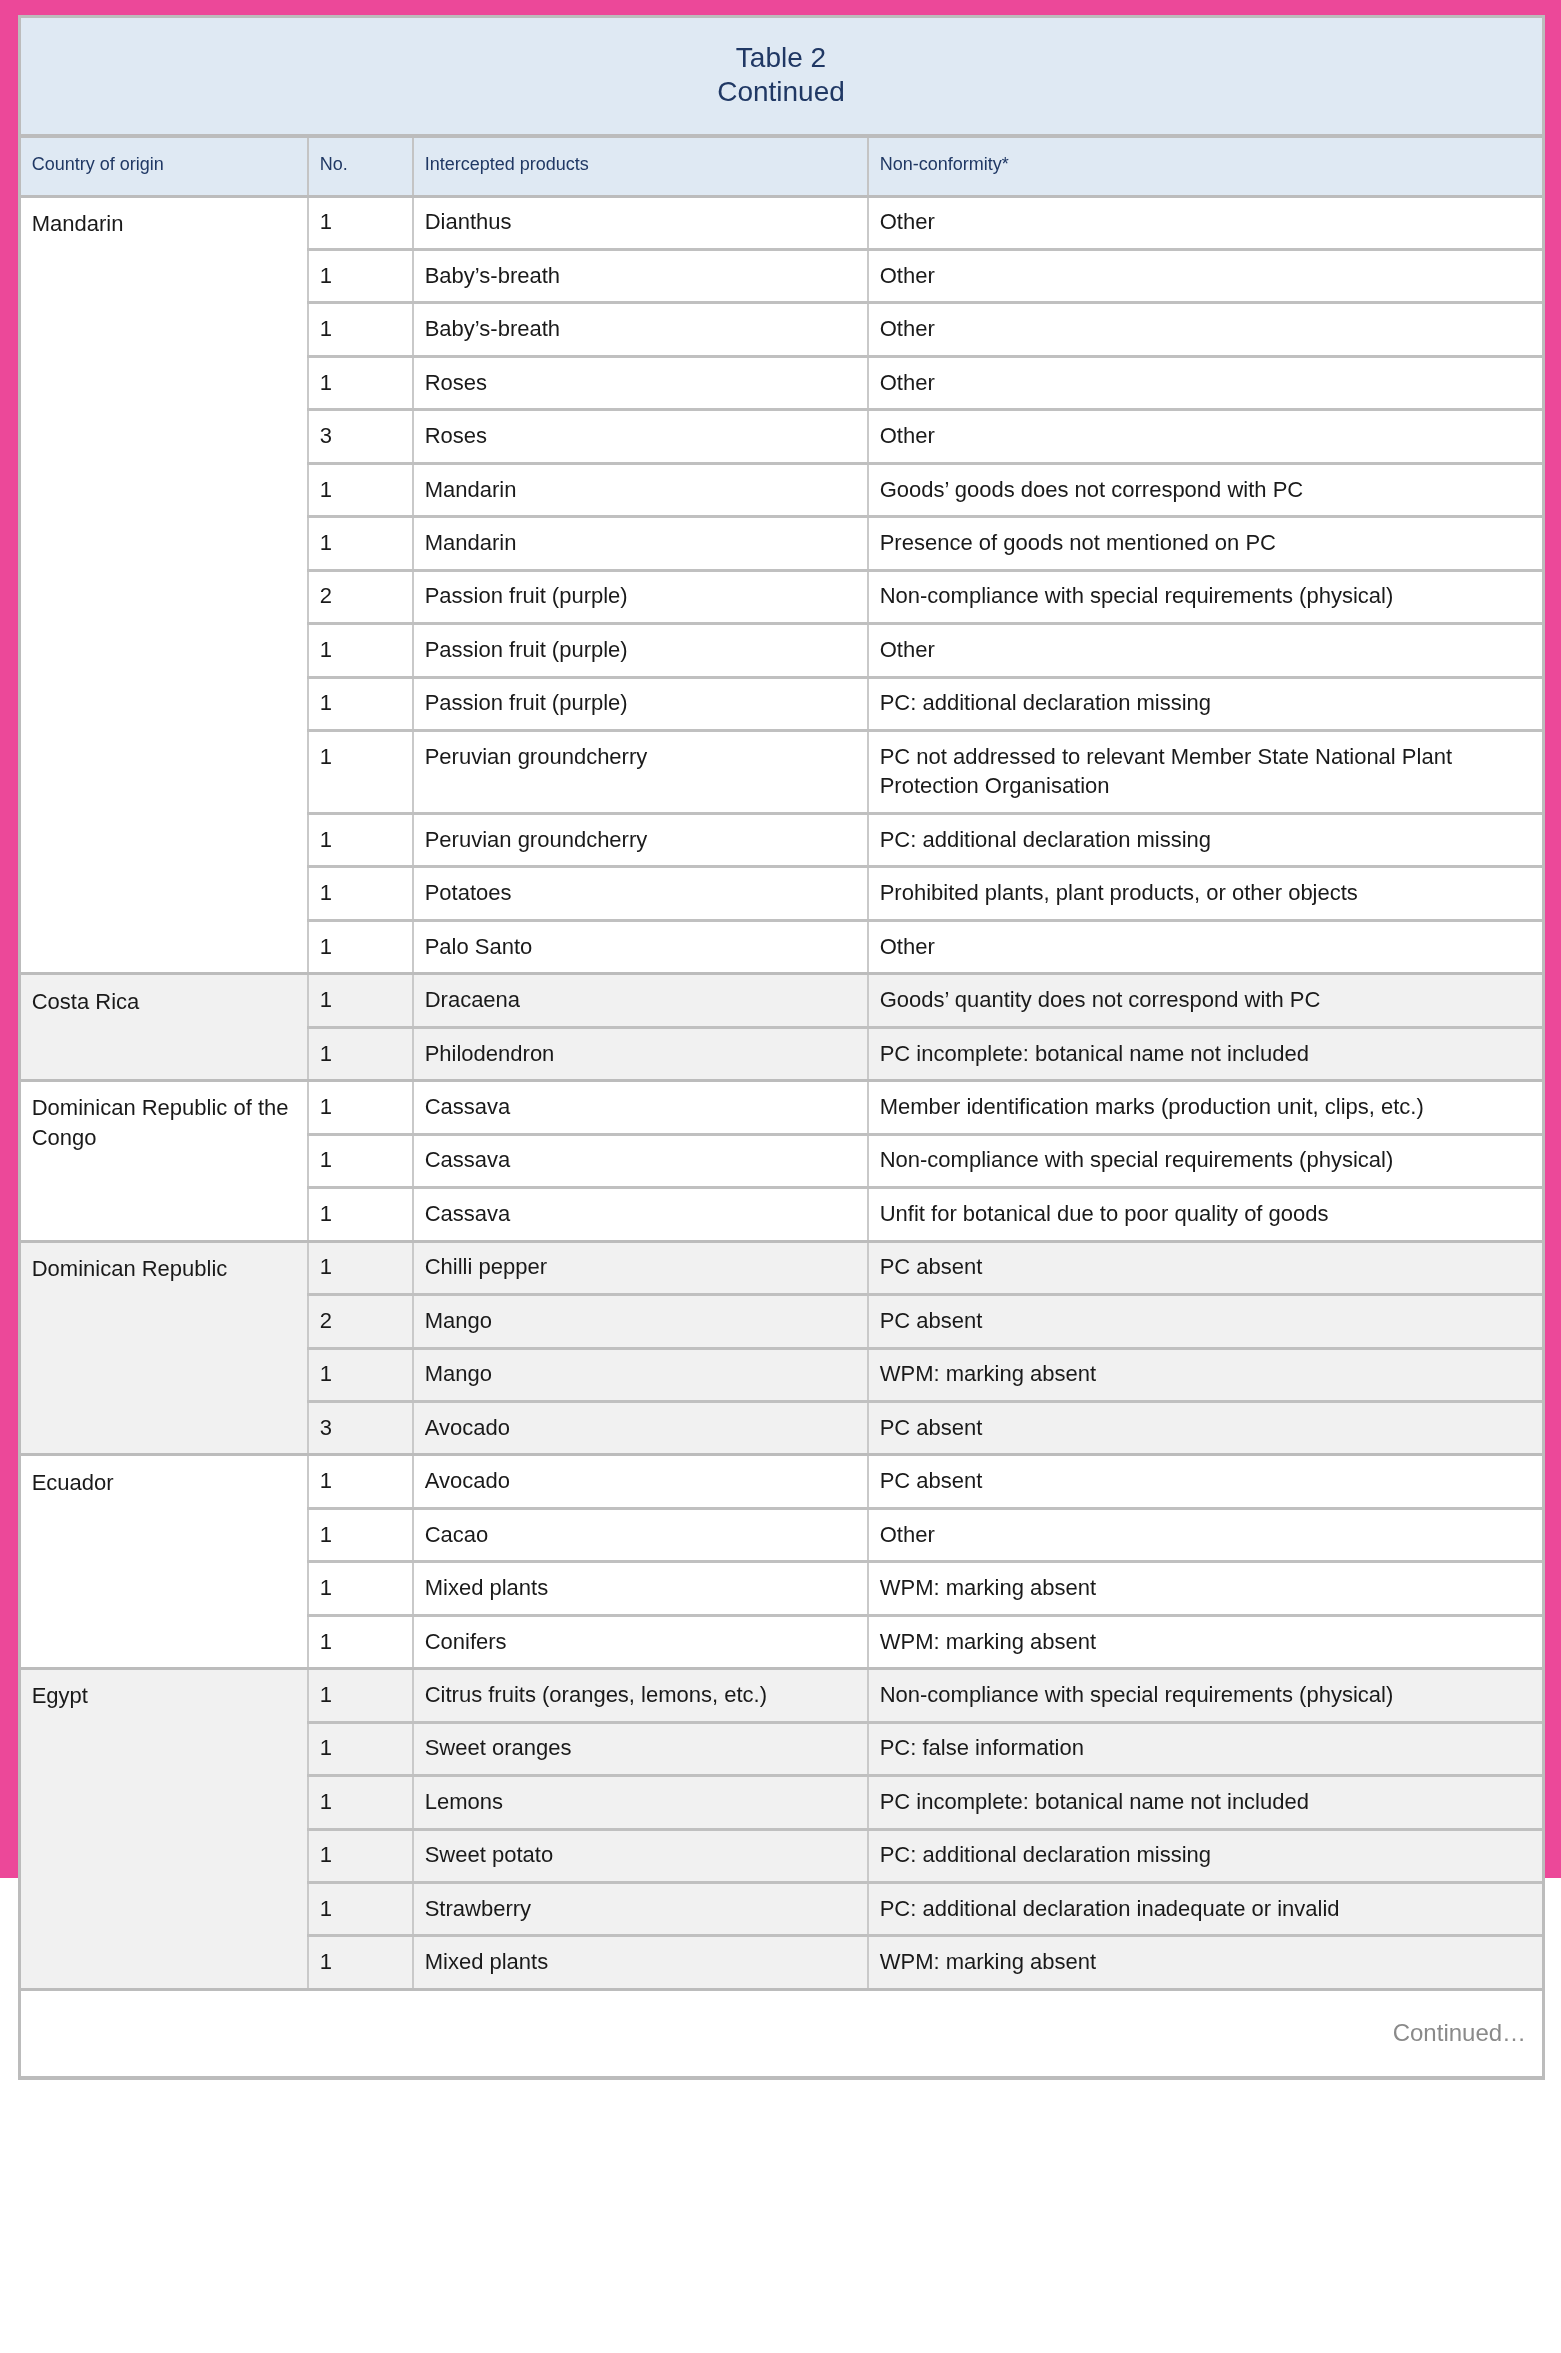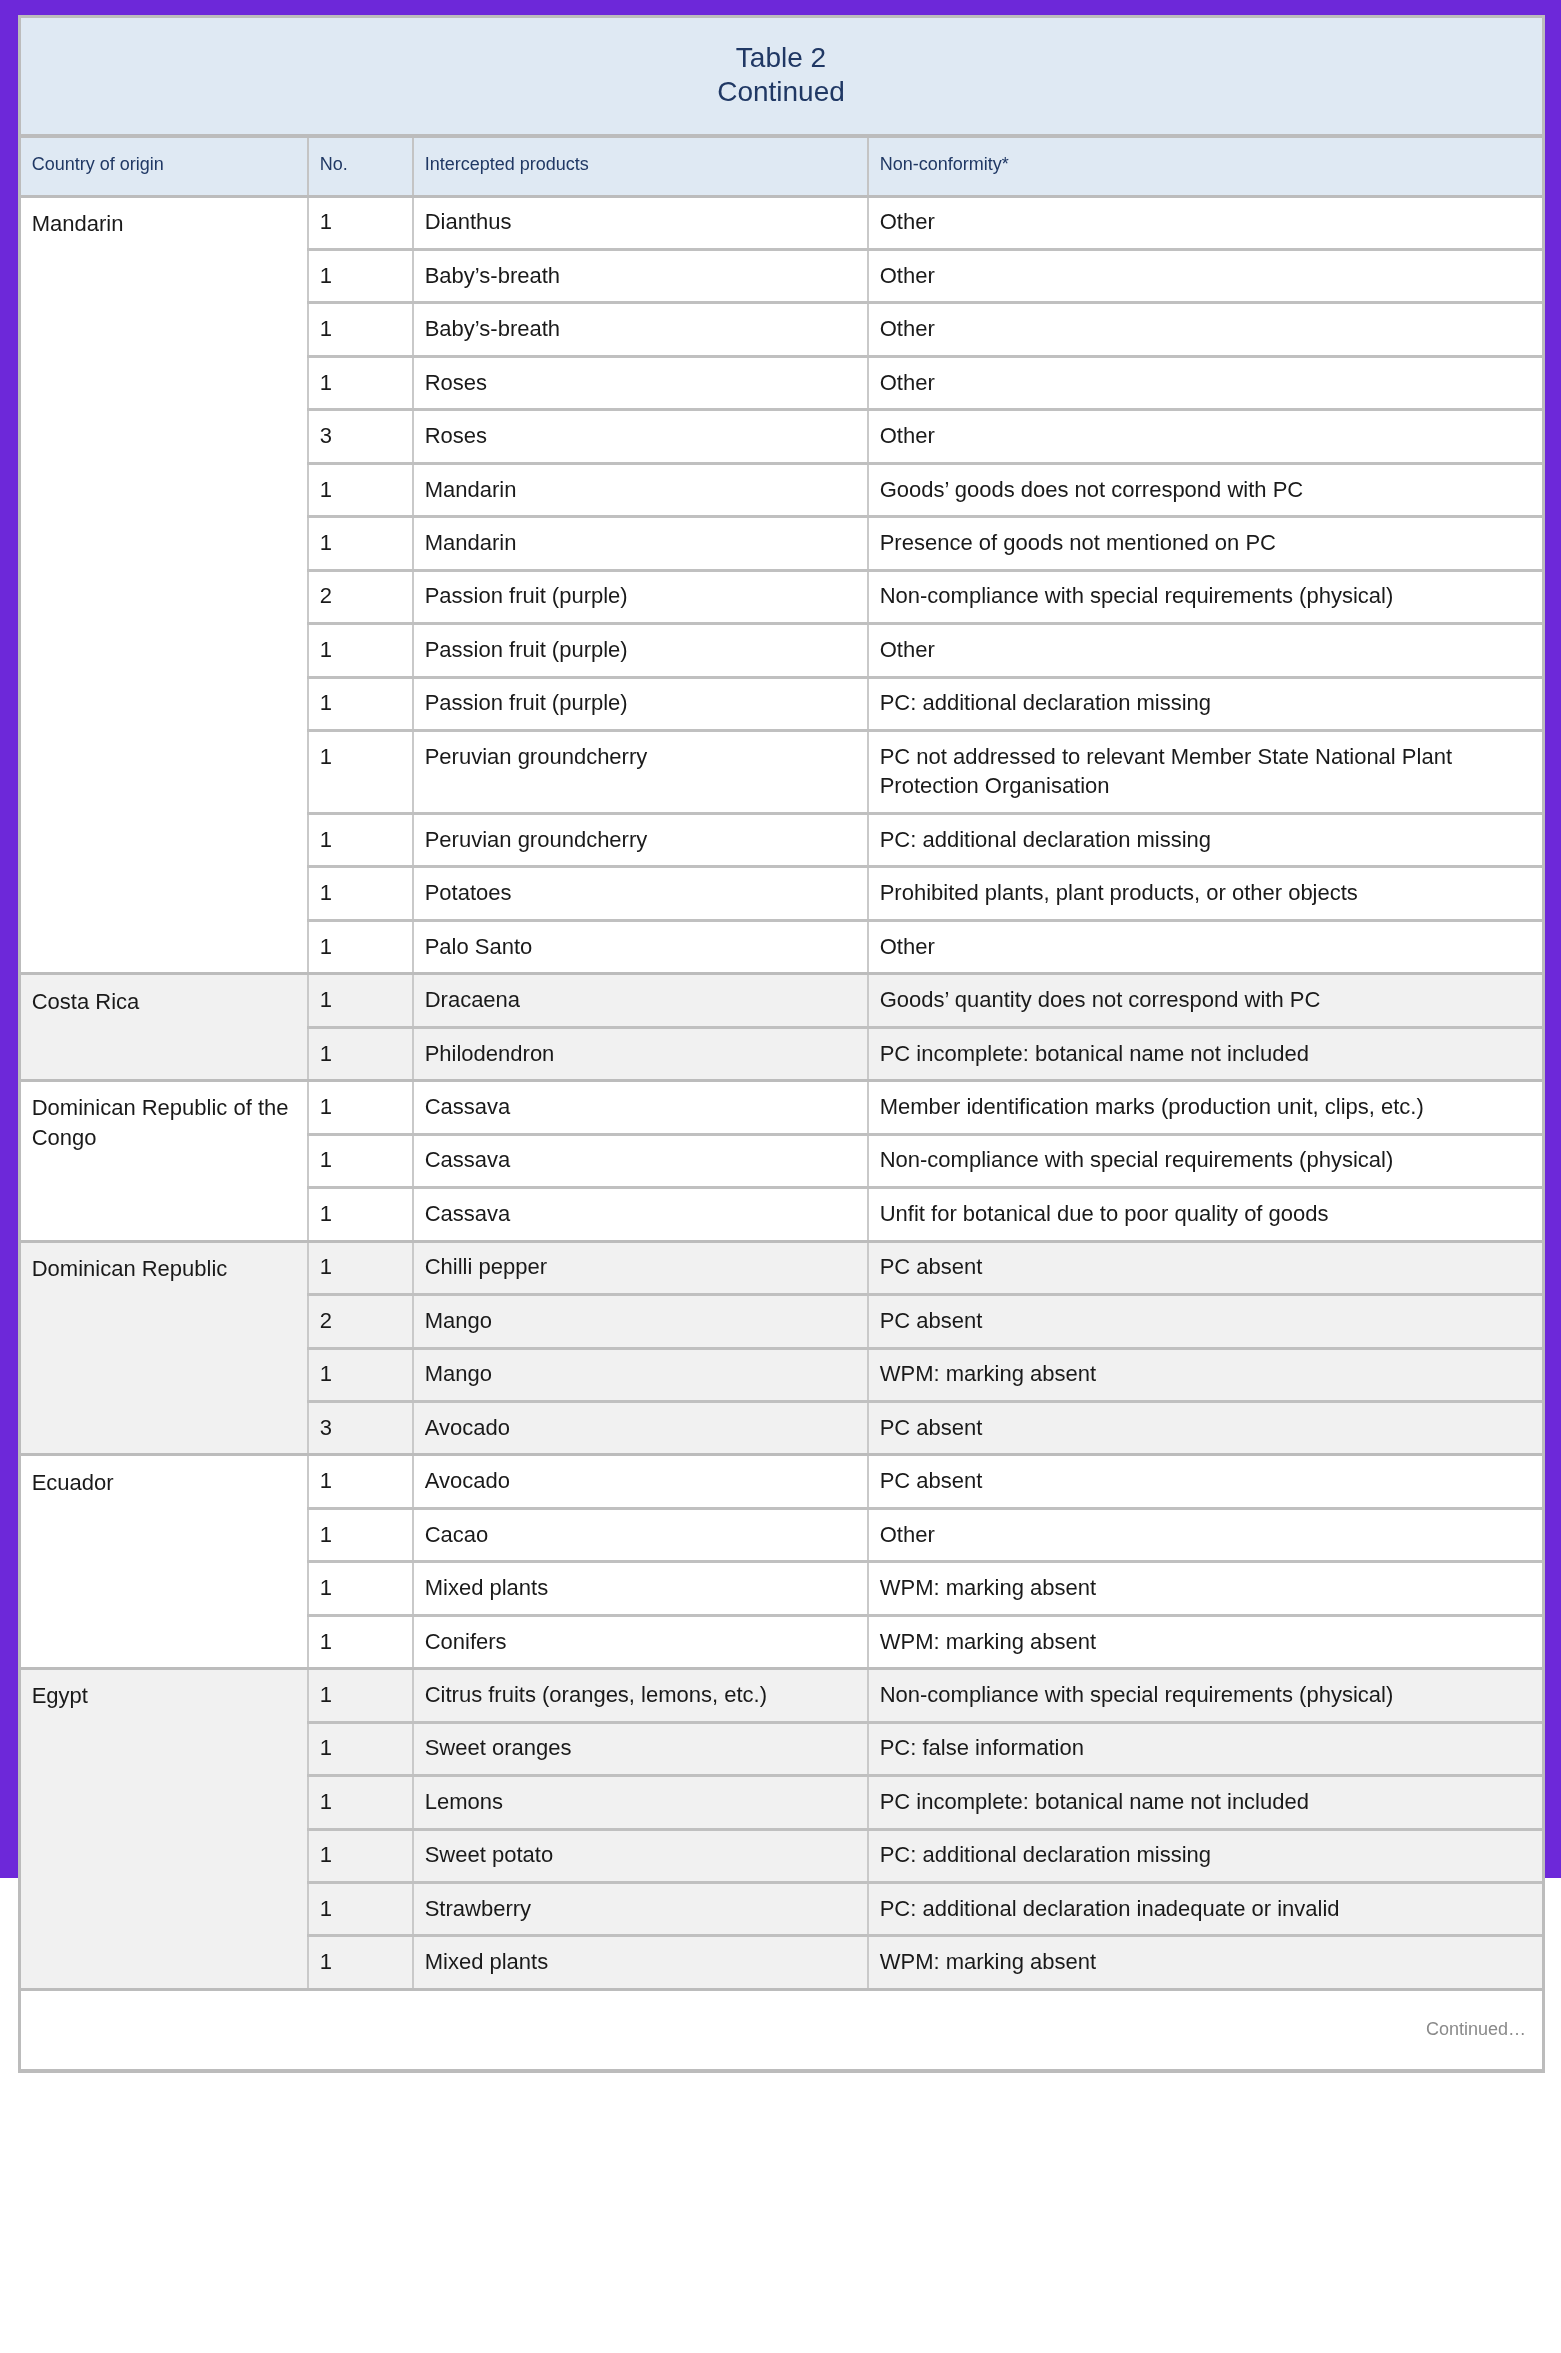--- a/index.html
+++ b/index.html
@@ -11,21 +11,21 @@
     width: 1562px;
     height: 2354px;
     font-family: "Liberation Sans", sans-serif;
     -webkit-font-smoothing: antialiased;
   }
 
   .page {
     position: relative;
     width: 1562px;
     height: 1878px;
-    background: #6d28d9;
+    background: #ec4899;
     box-sizing: border-box;
     padding: 15.4px 17.5px 0 17.5px;
   }
 
   .table-frame {
     border: 3.5px solid #bcbcbc;
     border-bottom: 4.2px solid #bcbcbc;
     background: #ffffff;
     box-sizing: border-box;
   }
@@ -89,21 +89,21 @@
   
   col.c-country { width: 287px; }
   col.c-no      { width: 105px; }
   col.c-prod    { width: 455px; }
   col.c-nc      { width: auto; }
 
   
   .footer-cell {
     background: #ffffff;
     text-align: right;
-    font-size: 18px;
+    font-size: 24px;
     color: #8a8a8a;
     padding: 28px 15.4px 29px 11.2px;
     border-right: none;
     border-bottom: none;
   }
 </style>
 </head>
 <body>
 
 <div class="page">

